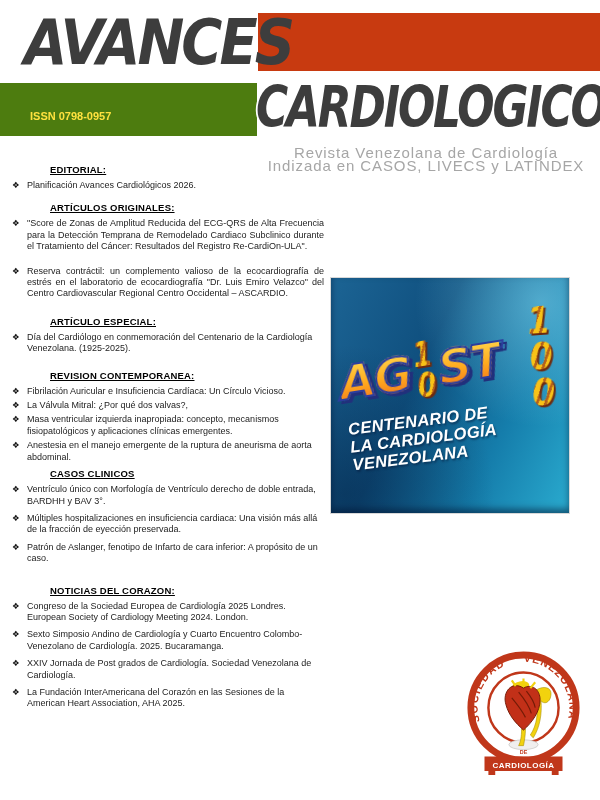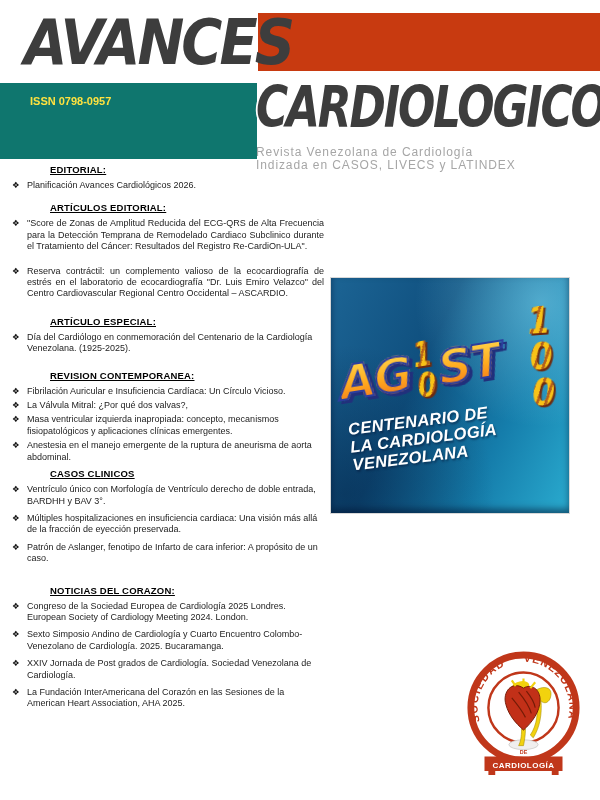--- a/index.html
+++ b/index.html
@@ -16,38 +16,38 @@
   }
   .title-avances {
     position:absolute; left:24px; top:6px;
     font-family:"DejaVu Sans", sans-serif;
     font-weight:bold; font-style:italic;
     font-size:56px; letter-spacing:-3px; color:#3d3d3d;
     transform:scaleY(1.12); transform-origin:left top;
     white-space:nowrap;
   }
   .band-issn {
-    position:absolute; left:0; top:83px; width:257px; height:76px;
-    background:#0f766e; color:#ffe23f;
-    padding:11px 0 0 30px;
+    position:absolute; left:0; top:83px; width:257px; height:53px;
+    background:#4d7c0f; color:#ffe23f;
+    padding:26px 0 0 30px;
     font-weight:bold; font-size:11px; line-height:14px;
   }
   .title-cardio {
     position:absolute; left:256px; top:74px;
     font-family:"DejaVu Sans", sans-serif;
     font-weight:bold; font-style:italic;
     font-size:51px; letter-spacing:-2.5px; color:#3d3d3d;
     transform:scale(0.86,1.12); transform-origin:left top;
     white-space:nowrap;
     text-shadow:-2px 0 0 #fff, 2px 0 0 #fff, 0 -2px 0 #fff, 0 2px 0 #fff;
   }
   .tagline {
     position:absolute; left:256px; top:146px; width:340px;
-    text-align:left; color:#a6a6a6;
-    font-size:12px; line-height:13px; letter-spacing:0.9px;
+    text-align:center; color:#a6a6a6;
+    font-size:15px; line-height:13px; letter-spacing:0.9px;
     white-space:nowrap;
   }
 
   
   .toc {
     position:absolute; left:8px; top:164px; width:316px;
     color:#1c1c1c; font-size:9px; line-height:11.4px;
   }
   .toc h3 {
     font-size:9.5px; line-height:12px; font-weight:bold;
@@ -147,21 +147,21 @@
       <h3>EDITORIAL:</h3>
       <ul>
         <li>
           <span class="blt">❖</span>
           <span class="txt">Planificación Avances Cardiológicos 2026.</span>
         </li>
       </ul>
     </section>
 
     <section class="s2">
-      <h3>ARTÍCULOS EDITORIAL:</h3>
+      <h3>ARTÍCULOS ORIGINALES:</h3>
       <ul>
         <li>
           <span class="blt">❖</span>
           <span class="txt">"Score de Zonas de Amplitud Reducida del ECG-QRS de Alta Frecuencia para la Detección Temprana de Remodelado Cardiaco Subclinico durante el Tratamiento del Cáncer: Resultados del Registro Re-CardiOn-ULA".</span>
         </li>
         <li>
           <span class="blt">❖</span>
           <span class="txt">Reserva contráctil: un complemento valioso de la ecocardiografía de estrés en el laboratorio de ecocardiografía "Dr. Luis Emiro Velazco" del Centro Cardiovascular Regional Centro Occidental – ASCARDIO.</span>
         </li>
       </ul>

